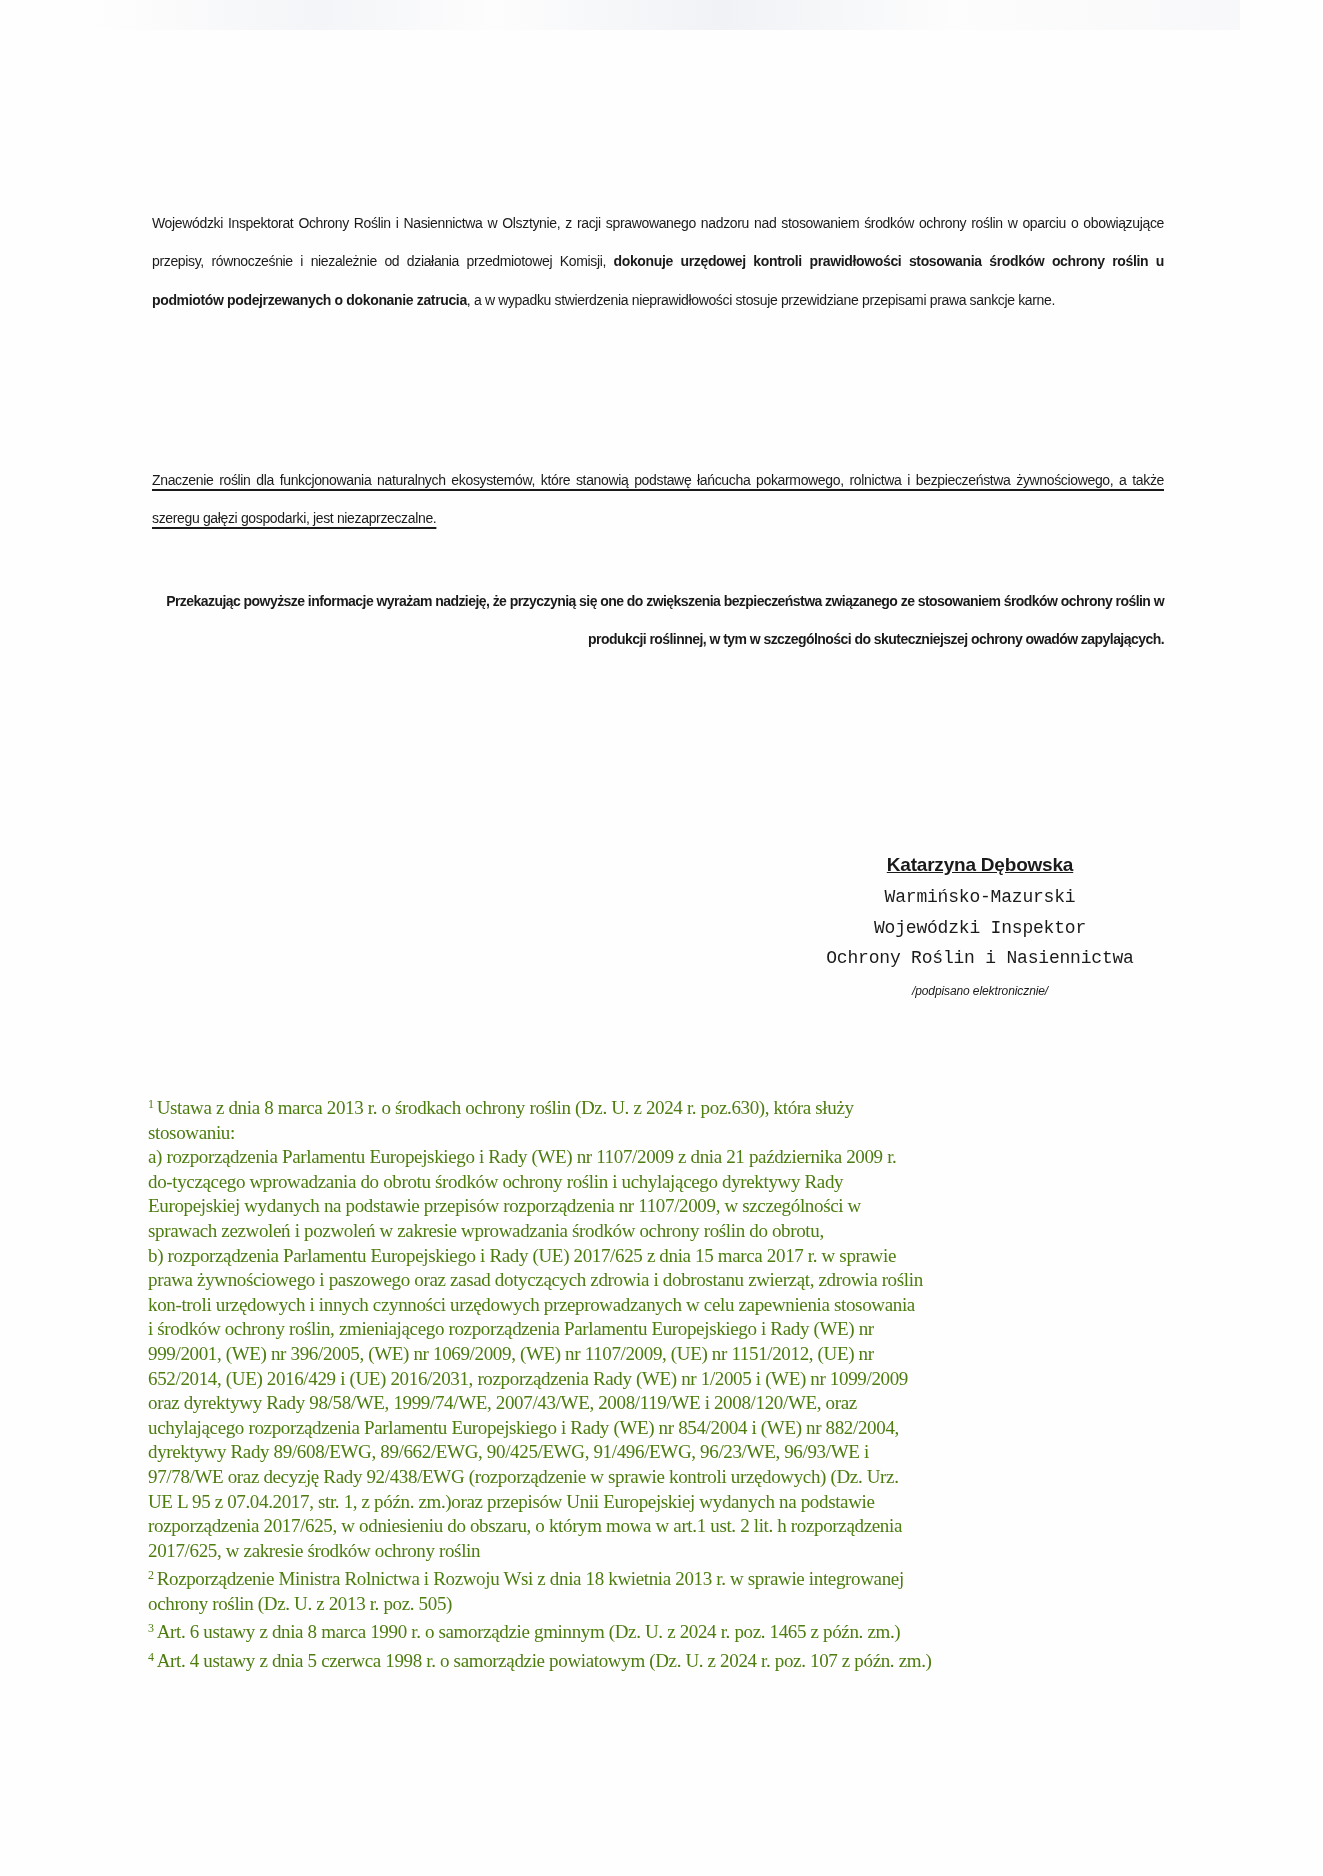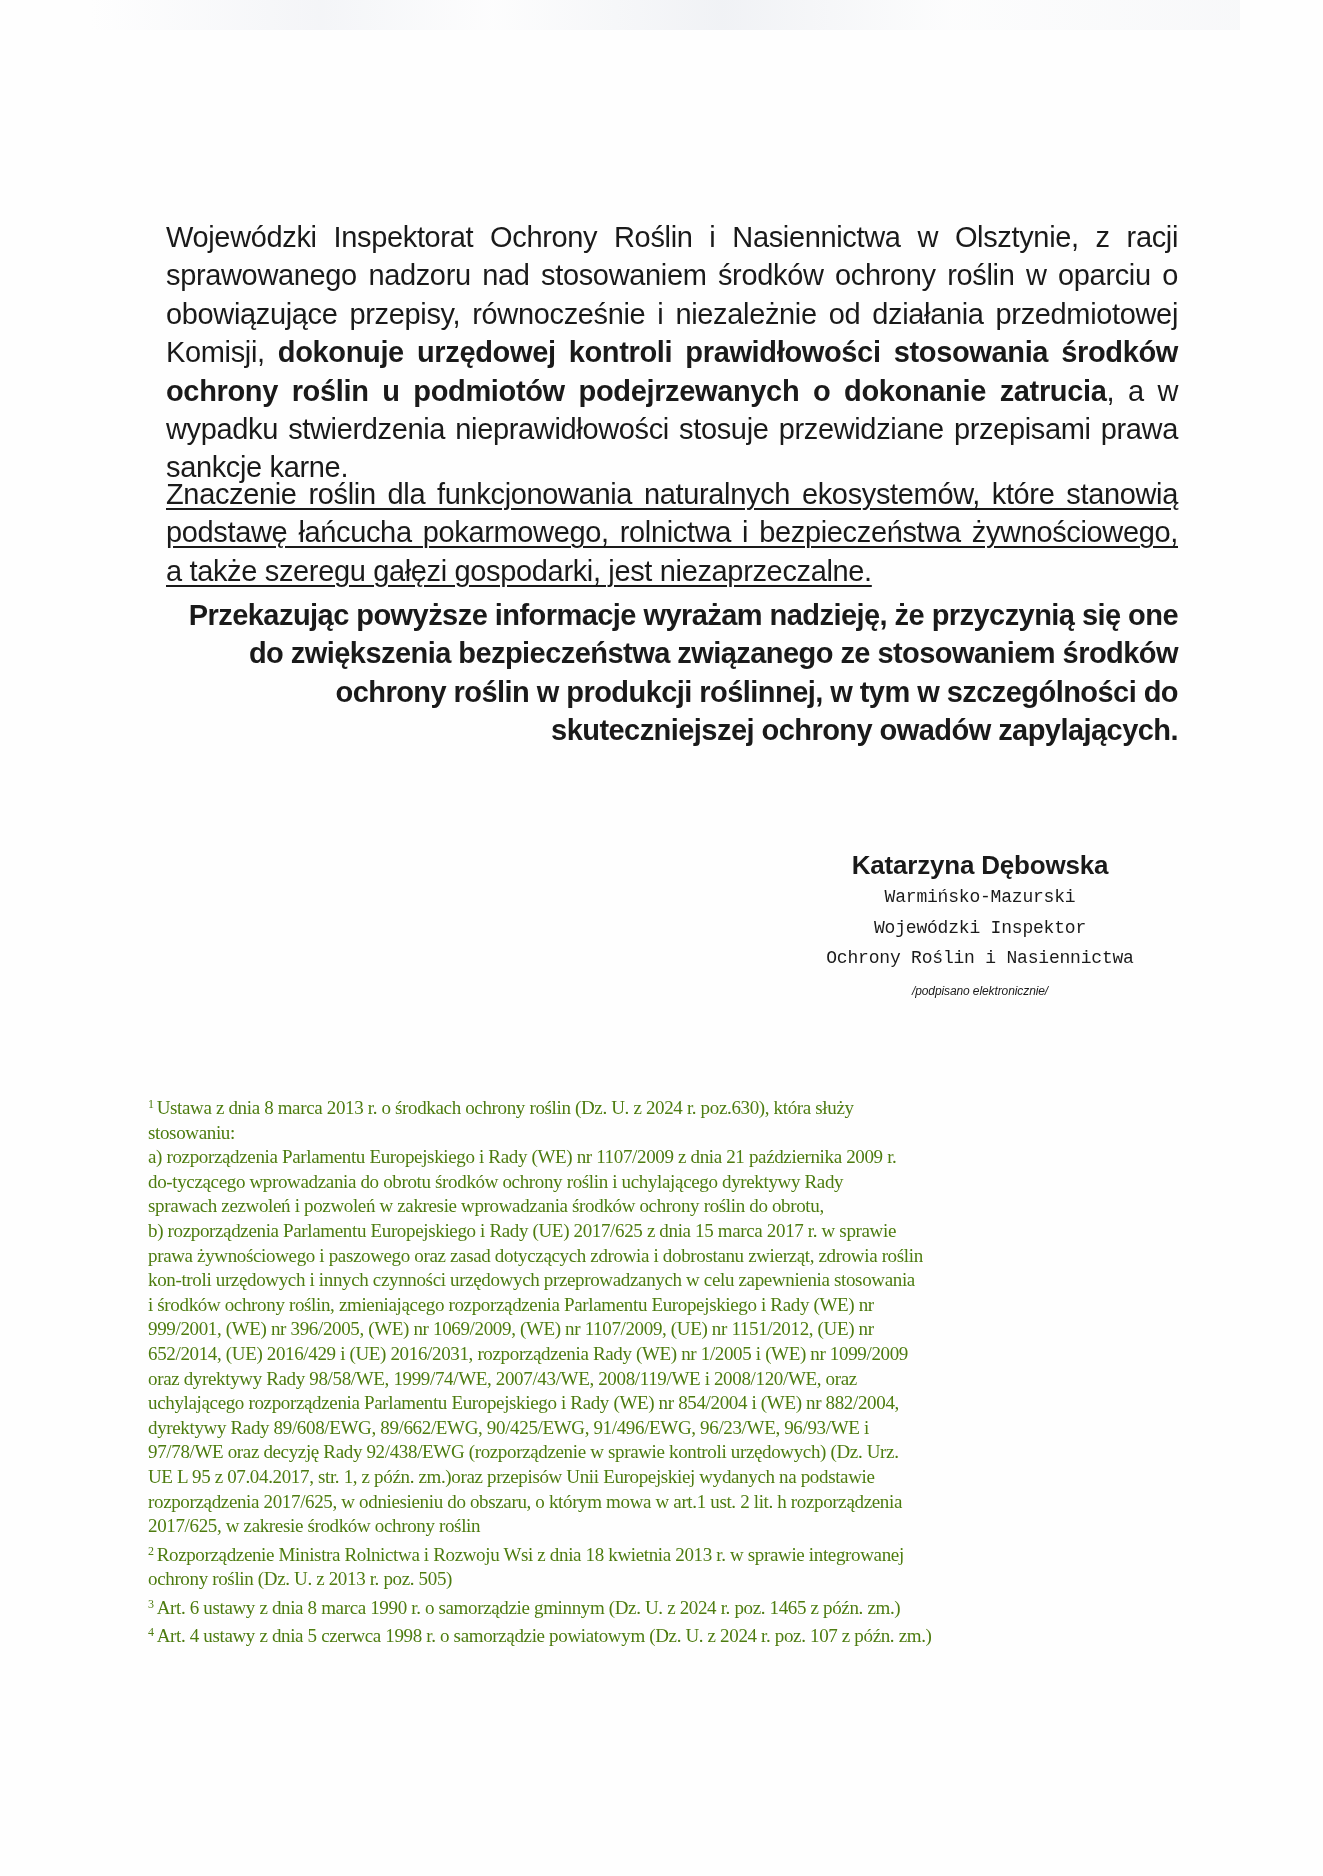--- a/index.html
+++ b/index.html
@@ -24,45 +24,46 @@
     position: absolute;
     left: 90px; top: 0;
     width: 1150px; height: 30px;
     background: linear-gradient(90deg, rgba(230,232,238,0) 0%, rgba(225,228,236,0.35) 20%, rgba(240,242,246,0.1) 35%, rgba(220,224,232,0.4) 55%, rgba(238,240,244,0.1) 75%, rgba(228,230,236,0.25) 100%);
   }
   .body-text {
     position: absolute;
     left: 148px;
     width: 1012px;
     font-family: "Liberation Sans", sans-serif;
-    font-size: 29px;
+    font-size: 14px;
     line-height: 38.4px;
     text-align: justify;
     letter-spacing: -0.35px;
     word-spacing: 0px;
-    margin: 18px;
+    margin: 4px;
   }
   .p1 { top: 200px; }
   .p2 { top: 457px; text-decoration: underline; text-underline-offset: 4px; text-decoration-thickness: 2px; }
   .p3 { top: 578px; font-weight: bold; text-align: right; letter-spacing: -0.55px; }
   .b { font-weight: bold; }
 
   .signature {
     position: absolute;
     left: 820px;
     top: 848px;
     width: 320px;
     text-align: center;
     font-family: "Liberation Sans", sans-serif;
   }
   .sig-name {
     font-weight: bold;
-    font-size: 26px;
+    font-size: 19px;
     line-height: 34px;
     letter-spacing: -0.2px;
+    text-decoration: underline;
   }
   .sig-title {
     font-size: 18px;
     line-height: 30.5px;
     letter-spacing: -0.2px;
     font-family: Liberation Mono, monospace;
   }
   .sig-note {
     font-size: 12px;
     line-height: 34px;
@@ -109,20 +110,21 @@
     <div class="sig-title">Wojewódzki Inspektor</div>
     <div class="sig-title">Ochrony Roślin i Nasiennictwa</div>
     <div class="sig-note">/podpisano elektronicznie/</div>
   </div>
 
   <div class="footnotes" id="footnotes">
       <span class="fn-line"><span class="fn-sup">1</span><span>Ustawa z dnia 8 marca 2013 r. o środkach ochrony roślin (Dz. U. z 2024 r. poz.630), która służy</span></span>
       <span class="fn-line"><span>stosowaniu:</span></span>
       <span class="fn-line"><span> a) rozporządzenia Parlamentu Europejskiego i Rady (WE) nr 1107/2009 z dnia 21 października 2009 r.</span></span>
       <span class="fn-line"><span>do-tyczącego wprowadzania do obrotu środków ochrony roślin i uchylającego dyrektywy Rady</span></span>
+      <span class="fn-line"><span>Europejskiej wydanych na podstawie przepisów rozporządzenia nr 1107/2009, w szczególności w</span></span>
       <span class="fn-line"><span>sprawach zezwoleń i pozwoleń w zakresie wprowadzania środków ochrony roślin do obrotu,</span></span>
       <span class="fn-line"><span>b) rozporządzenia Parlamentu Europejskiego i Rady (UE) 2017/625 z dnia 15 marca 2017 r. w sprawie</span></span>
       <span class="fn-line"><span>prawa żywnościowego i paszowego oraz zasad dotyczących zdrowia i dobrostanu zwierząt, zdrowia roślin</span></span>
       <span class="fn-line"><span>kon-troli urzędowych i innych czynności urzędowych przeprowadzanych w celu zapewnienia stosowania</span></span>
       <span class="fn-line"><span>i środków ochrony roślin, zmieniającego rozporządzenia Parlamentu Europejskiego i Rady (WE) nr</span></span>
       <span class="fn-line"><span>999/2001, (WE) nr 396/2005, (WE) nr 1069/2009, (WE) nr 1107/2009, (UE) nr 1151/2012, (UE) nr</span></span>
       <span class="fn-line"><span>652/2014, (UE) 2016/429 i (UE) 2016/2031, rozporządzenia Rady (WE) nr 1/2005 i (WE) nr 1099/2009</span></span>
       <span class="fn-line"><span>oraz dyrektywy Rady 98/58/WE, 1999/74/WE, 2007/43/WE, 2008/119/WE i 2008/120/WE, oraz</span></span>
       <span class="fn-line"><span>uchylającego rozporządzenia Parlamentu Europejskiego i Rady (WE) nr 854/2004 i (WE) nr 882/2004,</span></span>
       <span class="fn-line"><span>dyrektywy Rady 89/608/EWG, 89/662/EWG, 90/425/EWG, 91/496/EWG, 96/23/WE, 96/93/WE i</span></span>

